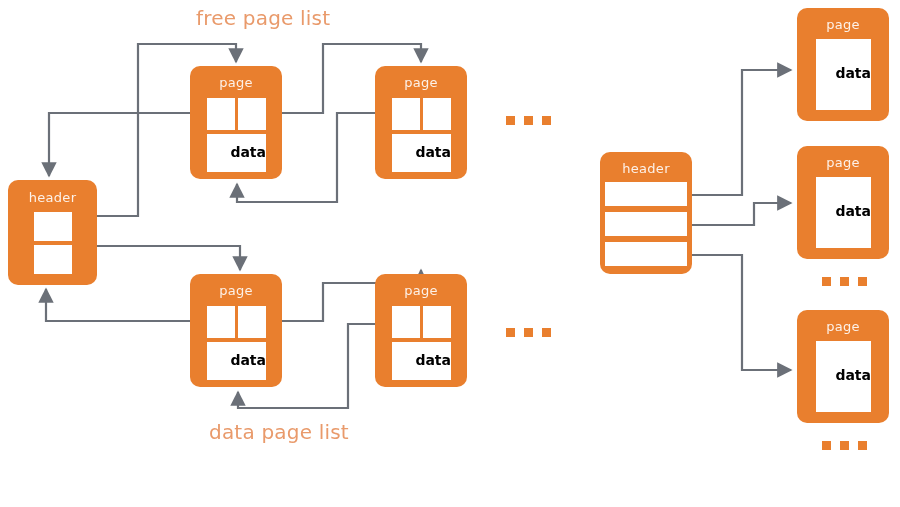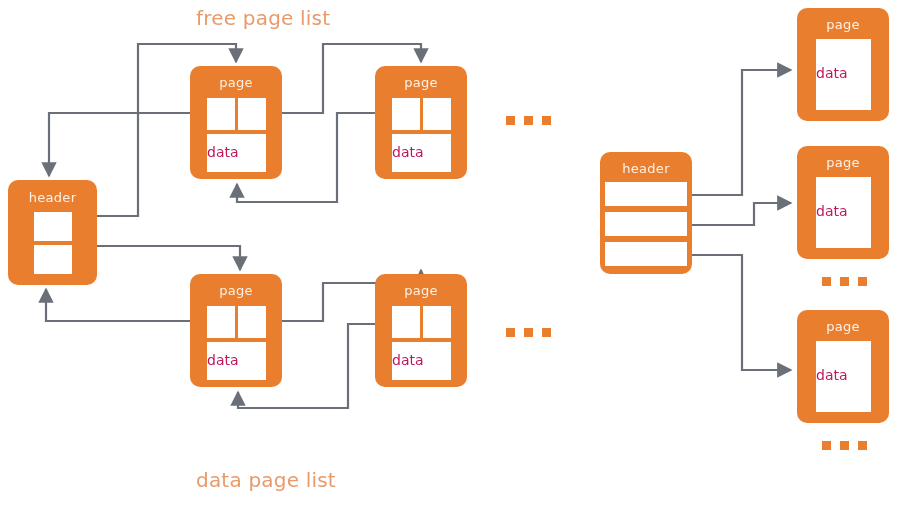--- a/index.html
+++ b/index.html
@@ -56,23 +56,24 @@
   
   .cell {
     position: absolute;
     background: #FFFFFF;
     box-sizing: border-box;
   }
   .cell-label {
     position: absolute;
     left: 0;
     right: 0;
-    text-align: left;
-    color: #be185d;
+    text-align: right;
+    color: #000000;
     font-size: 14px;
+    font-weight: bold;
   }
 
   
   .page-node { width: 92px; height: 113px; }
   .page-node .node-title { top: 9px; }
   .page-node .ptr-left  { left: 17px;  top: 32px; width: 28px; height: 32px; }
   .page-node .ptr-right { left: 48px;  top: 32px; width: 28px; height: 32px; }
   .page-node .data-cell { left: 17px;  top: 68px; width: 59px; height: 38px; }
   .page-node .data-cell .cell-label { top: 10px; }
 
@@ -143,21 +144,21 @@
       <path d="M 692 195 L 742 195 L 742 70 L 791 70" marker-end="url(#arw)"></path>
 
       <path d="M 692 225 L 754 225 L 754 203 L 791 203" marker-end="url(#arw)"></path>
 
       <path d="M 692 255 L 742 255 L 742 370 L 791 370" marker-end="url(#arw)"></path>
     </g>
   </svg>
 
   <div class="caption" style="left:196px; top:6px;">free page list</div>
 
-  <div class="caption" style="left:196px; top:420px;margin-top:48px;">data page list</div>
+  <div class="caption" style="left:209px; top:420px;">data page list</div>
 
   <div class="node header-left" style="left:8px; top:180px;">
     <div class="node-title">header</div>
     <div class="cell slot slot-0"></div>
     <div class="cell slot slot-1"></div>
   </div>
 
   <div class="node page-node" style="left:190px; top:66px;">
     <div class="node-title">page</div>
     <div class="cell ptr-left"></div>

